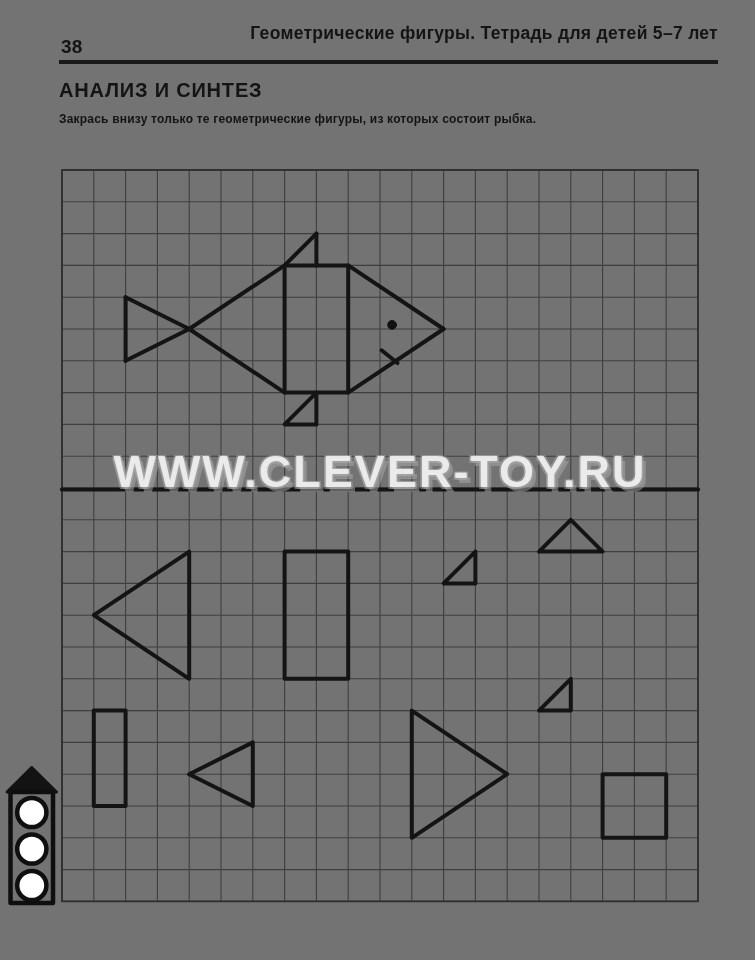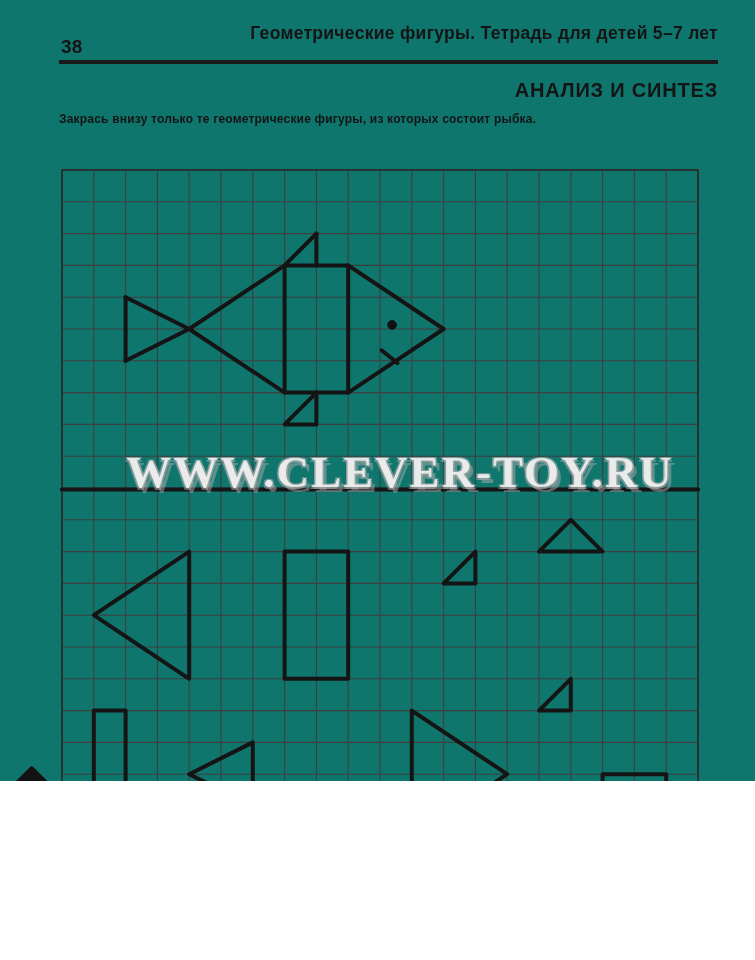--- a/index.html
+++ b/index.html
@@ -1,40 +1,40 @@
 <!DOCTYPE html>
 <html><head>
 <meta charset="utf-8">
 <style>
   html,body{margin:0;padding:0;background:#fff;}
   .page{
-    position:relative;width:755px;height:781px;background:#0f766e;overflow:hidden;
+    position:relative;width:755px;height:960px;background:#737373;overflow:hidden;
     font-family:"Liberation Sans","DejaVu Sans",sans-serif;color:#141414;
   }
   .page-number{
     position:absolute;left:61px;top:36px;font-size:19px;font-weight:700;letter-spacing:.3px;
   }
   .header-title{
     position:absolute;right:37px;top:23px;font-size:17.5px;font-weight:700;letter-spacing:.3px;white-space:nowrap;
   }
   .header-rule{
     position:absolute;left:59px;top:60px;width:659px;height:3.6px;background:#1a1a1a;
   }
   .section-title{
-    position:absolute;left:59px;top:79px;width:659px;text-align:right;
+    position:absolute;left:59px;top:79px;width:659px;text-align:left;
     font-size:20px;font-weight:700;letter-spacing:.8px;
   }
   .instruction{
     position:absolute;left:59px;top:112px;width:680px;
     font-size:12px;font-weight:700;letter-spacing:.2px;white-space:nowrap;
   }
   .canvas{position:absolute;left:0;top:0;}
   .watermark{
-    position:absolute;left:400px;top:446px;transform:translateX(-50%);
-    font-family:Liberation Serif, serif;font-weight:700;font-size:45px;letter-spacing:2px;
+    position:absolute;left:380px;top:446px;transform:translateX(-50%);
+    font-family:Liberation Sans, sans-serif;font-weight:700;font-size:45px;letter-spacing:2px;
     white-space:nowrap;color:rgba(250,250,250,.82);
     text-shadow:
       -1.5px -1.5px 0 rgba(168,168,168,.55), 1.5px -1.5px 0 rgba(168,168,168,.55),
       -1.5px  1.5px 0 rgba(168,168,168,.55), 1.5px  1.5px 0 rgba(168,168,168,.55),
        4px 5px 0 rgba(172,172,172,.5);
   }
 </style>
 </head>
 <body>
 

